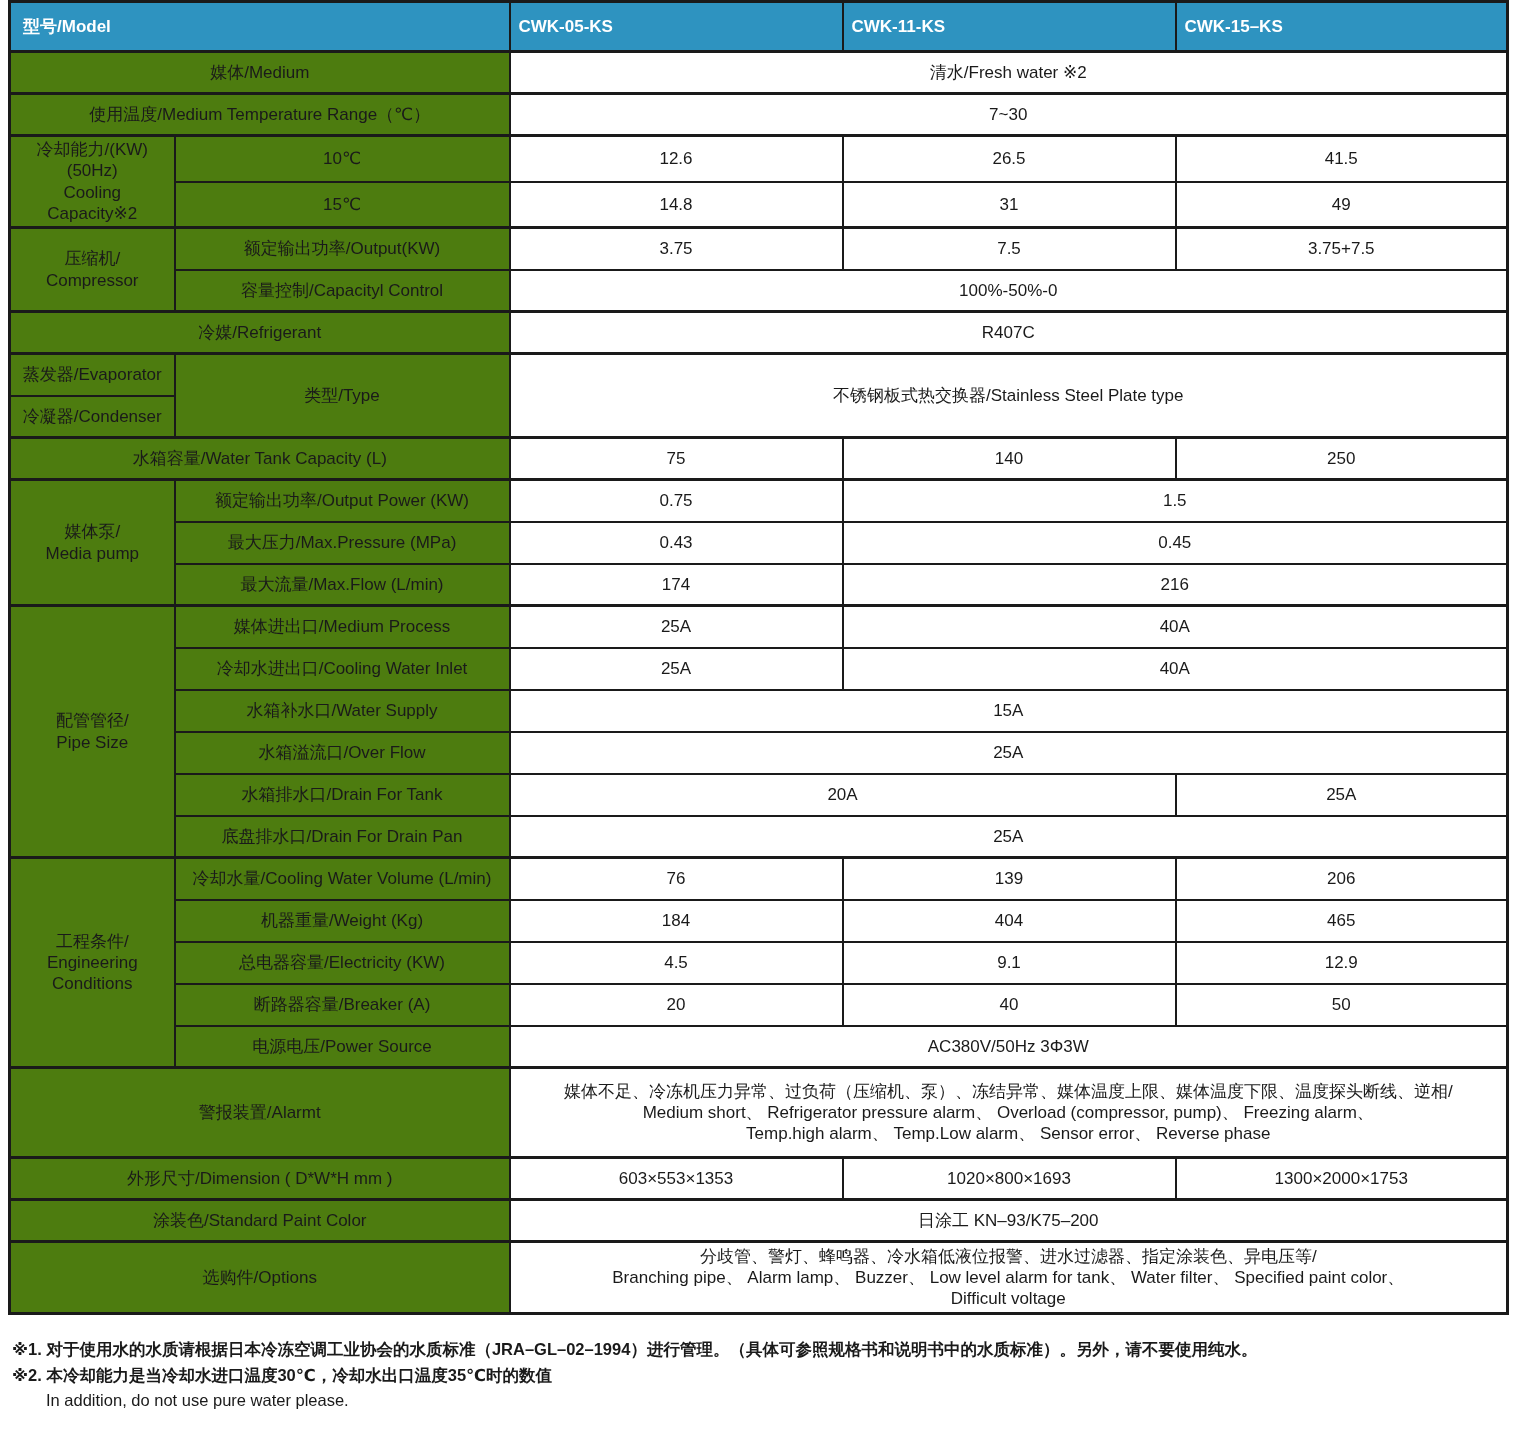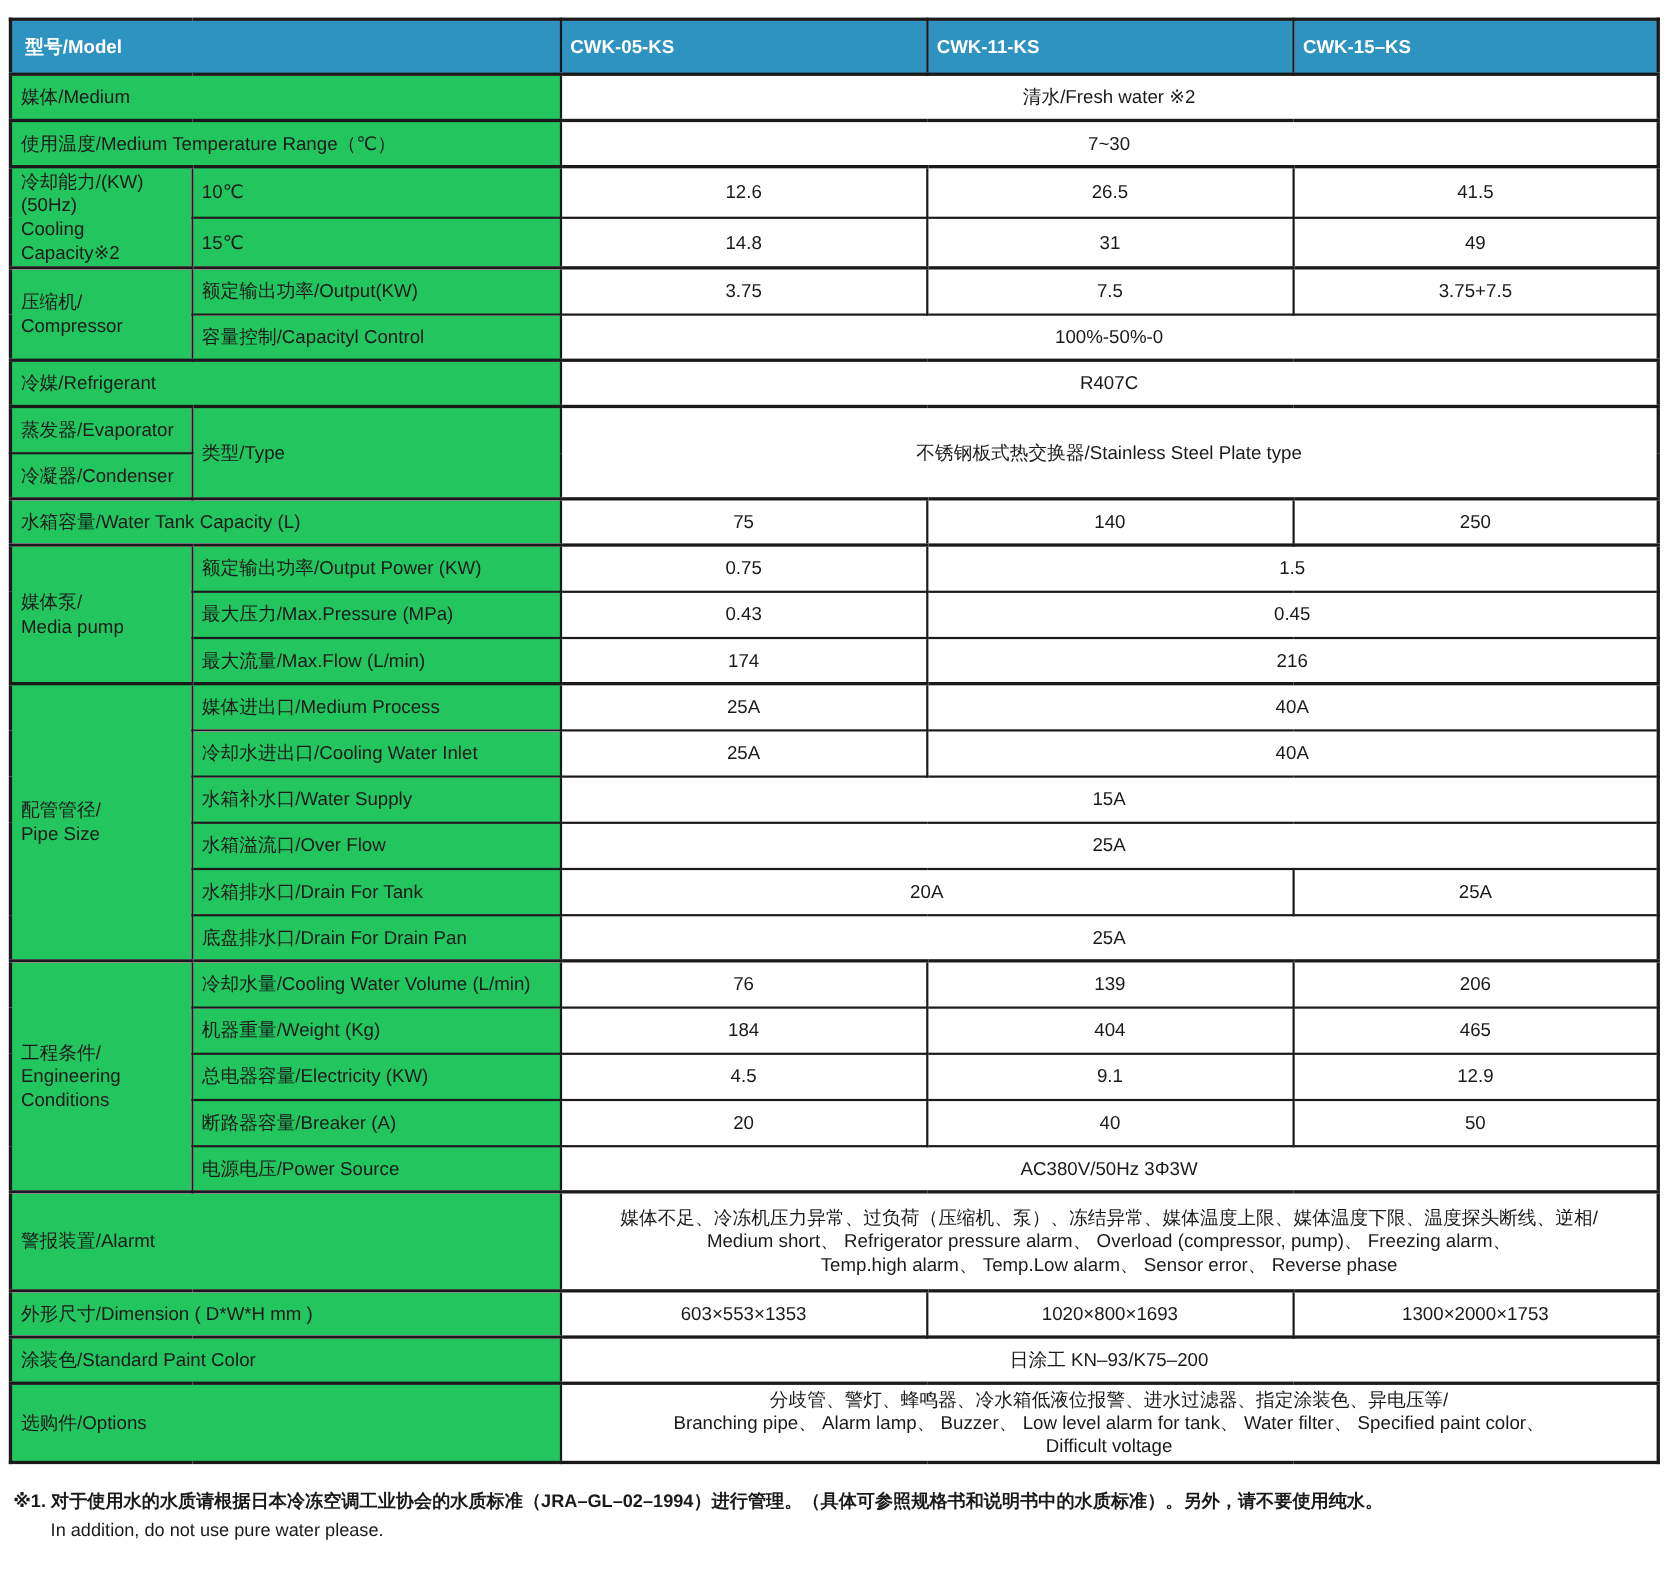--- a/index.html
+++ b/index.html
@@ -6,21 +6,21 @@
     margin: 0;
     padding: 0;
     background: #ffffff;
     font-family: "Liberation Sans", "DejaVu Sans", sans-serif;
     color: #1a1a1a;
   }
   .page {
     width: 1353px;
     height: 1439px;
     box-sizing: border-box;
-    padding: 16px 8px 0 8px;
+    padding: 0 8px 0 8px;
     background: #ffffff;
   }
   table.spec {
     border-collapse: collapse;
     table-layout: fixed;
     width: 1498px;
   }
   table.spec td, table.spec th {
     border: 2px solid #1a1a1a;
     font-size: 17px;
@@ -38,22 +38,22 @@
   tr.h-opts { height: 72px; }
   th.model-hdr {
     background: #2e93c0;
     color: #ffffff;
     font-weight: bold;
     font-size: 18px;
     text-align: left;
   }
   th.model-hdr.left { text-align: left; padding-left: 12px; }
   td.lbl {
-    background: #22c55e;
-    text-align: left;
+    background: #4d7c0f;
+    text-align: center;
     white-space: pre-line;
   }
   td.val {
     background: #ffffff;
     text-align: center;
     white-space: pre-line;
   }
   .footnotes {
     margin-top: 22px;
     padding-left: 4px;
@@ -247,16 +247,17 @@
       <td class="lbl" colspan="2">选购件/Options</td>
       <td class="val vsep" colspan="3">分歧管、警灯、蜂鸣器、冷水箱低液位报警、进水过滤器、指定涂装色、异电压等/
 Branching pipe、 Alarm lamp、 Buzzer、 Low level alarm for tank、 Water filter、 Specified paint color、
 Difficult voltage</td>
     </tr>
   </tbody>
     </table>
 
   <div class="footnotes">
     <div class="fn cn">※1. 对于使用水的水质请根据日本冷冻空调工业协会的水质标准（JRA–GL–02–1994）进行管理。（具体可参照规格书和说明书中的水质标准）。另外，请不要使用纯水。</div>
+    <div class="fn cn">※2. 本冷却能力是当冷却水进口温度30℃，冷却水出口温度35℃时的数值</div>
     <div class="fn indent">In addition, do not use pure water please.</div>
 
   </div>
 </div>
 
 </body></html>

